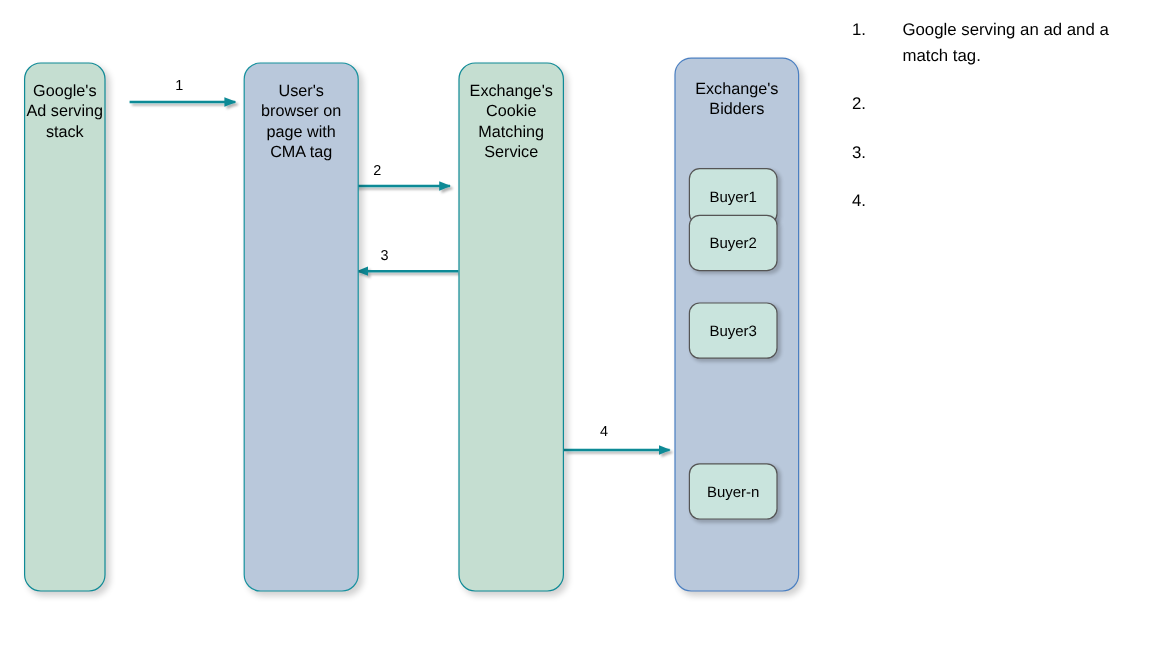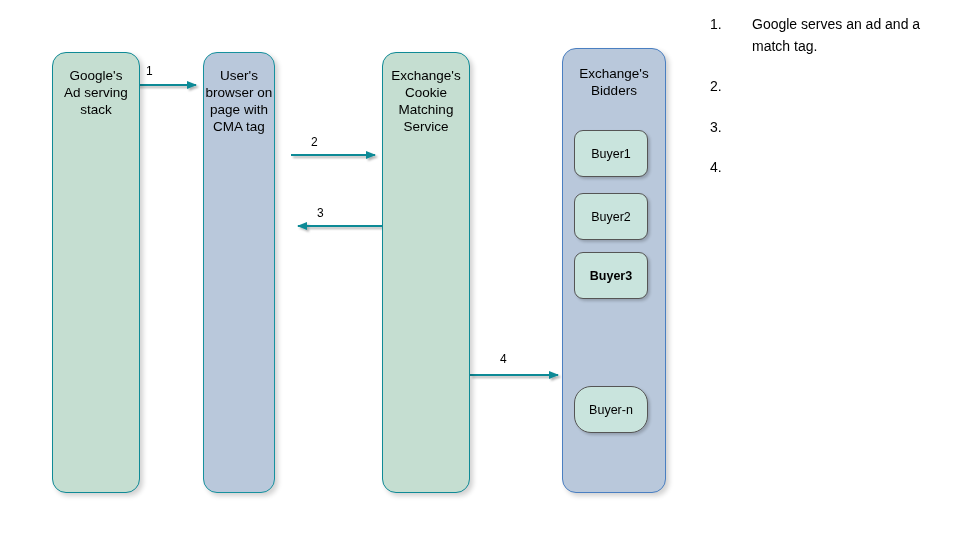--- a/index.html
+++ b/index.html
@@ -50,45 +50,45 @@
   }
   .node-blue {
     background: #b9c8db;
     border: 1.4px solid #4a7fc1;
   }
   .node-blue-teal {
     background: #b9c8db;
     border: 1.4px solid #16919e;
   }
 
-  #node-google  { left: 20px;  top: 52px; width: 88px;  height: 441px; margin-left: 32px; }
-  #node-browser { left: 203px; top: 52px; width: 72px;  height: 441px; text-align: center; }
+  #node-google  { left: 20px;  top: 52px; width: 68px;  height: 441px; }
+  #node-browser { left: 203px; top: 52px; width: 96px;  height: 441px; text-align: center; }
   #node-cms     { left: 382px; top: 52px; width: 88px;  height: 441px; }
   #node-bidders { left: 562px; top: 48px; width: 104px; height: 445px; padding-top: 16px; }
 
   
   .buyer {
     position: absolute;
     box-sizing: border-box;
     width: 74px;
     height: 47px;
     left: 574px;
     background: #c9e4dd;
     border: 1.2px solid #555555;
     border-radius: 9px;
     display: flex;
     align-items: center;
     justify-content: center;
     font-size: 12.5px;
     box-shadow: 2px 2px 3px rgba(0,0,0,0.20);
   }
-  #buyer-1 { top: 130px; }
-  #buyer-2 { top: 193px; }
-  #buyer-3 { top: 252px; font-weight: bold; }
-  #buyer-n { top: 386px; border-radius: 17px; }
+  #buyer-1 { top: 140px; }
+  #buyer-2 { top: 179px; }
+  #buyer-3 { top: 252px; }
+  #buyer-n { top: 386px; }
 
   
   .arrow-num {
     position: absolute;
     font-size: 12px;
     color: #000000;
   }
   #num-1 { left: 146px; top: 64px; }
   #num-2 { left: 311px; top: 135px; }
   #num-3 { left: 317px; top: 206px; }
@@ -185,21 +185,21 @@
   </div>
 
   <span class="arrow-num" id="num-1">1</span>
   <span class="arrow-num" id="num-2">2</span>
   <span class="arrow-num" id="num-3">3</span>
   <span class="arrow-num" id="num-4">4</span>
 
   <div id="steps-list">
     <div class="step">
       <span class="step-num">1.</span>
-      <span class="step-text">Google serves an ad and a match tag.</span>
+      <span class="step-text">Google serving an ad and a match tag.</span>
     </div>
     <div class="step">
       <span class="step-num">2.</span>
     </div>
     <div class="step">
       <span class="step-num">3.</span>
     </div>
     <div class="step">
       <span class="step-num">4.</span>
     </div>

